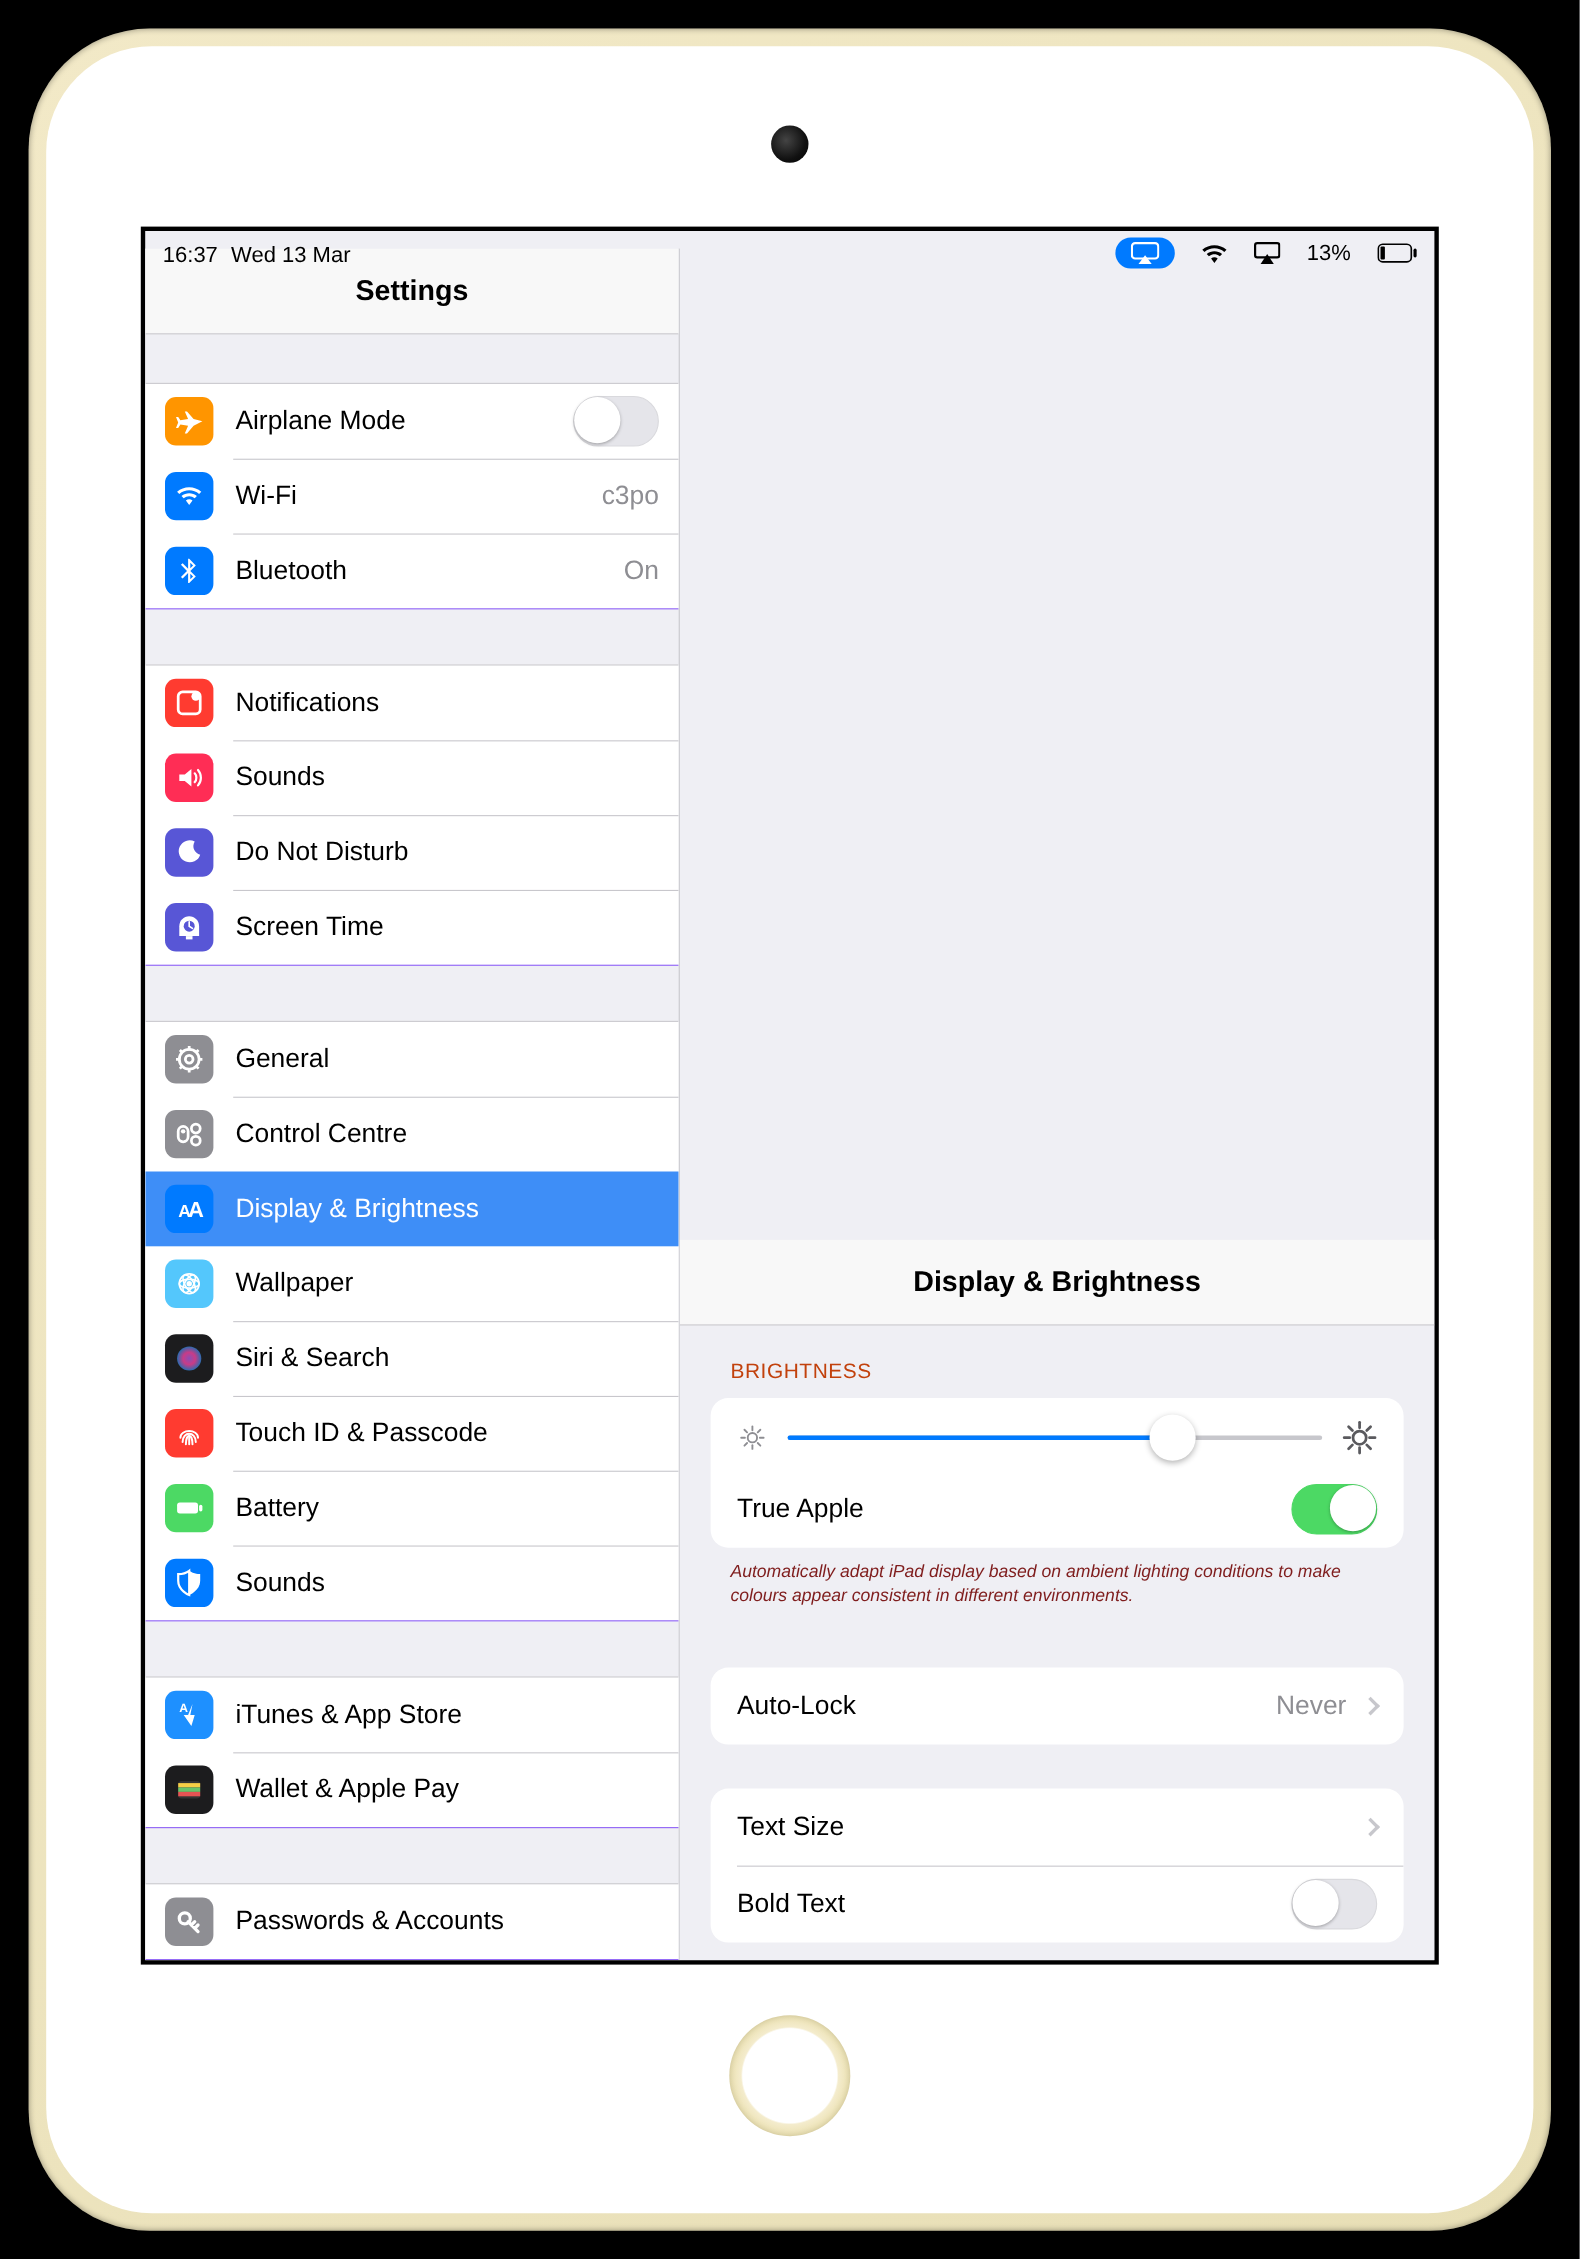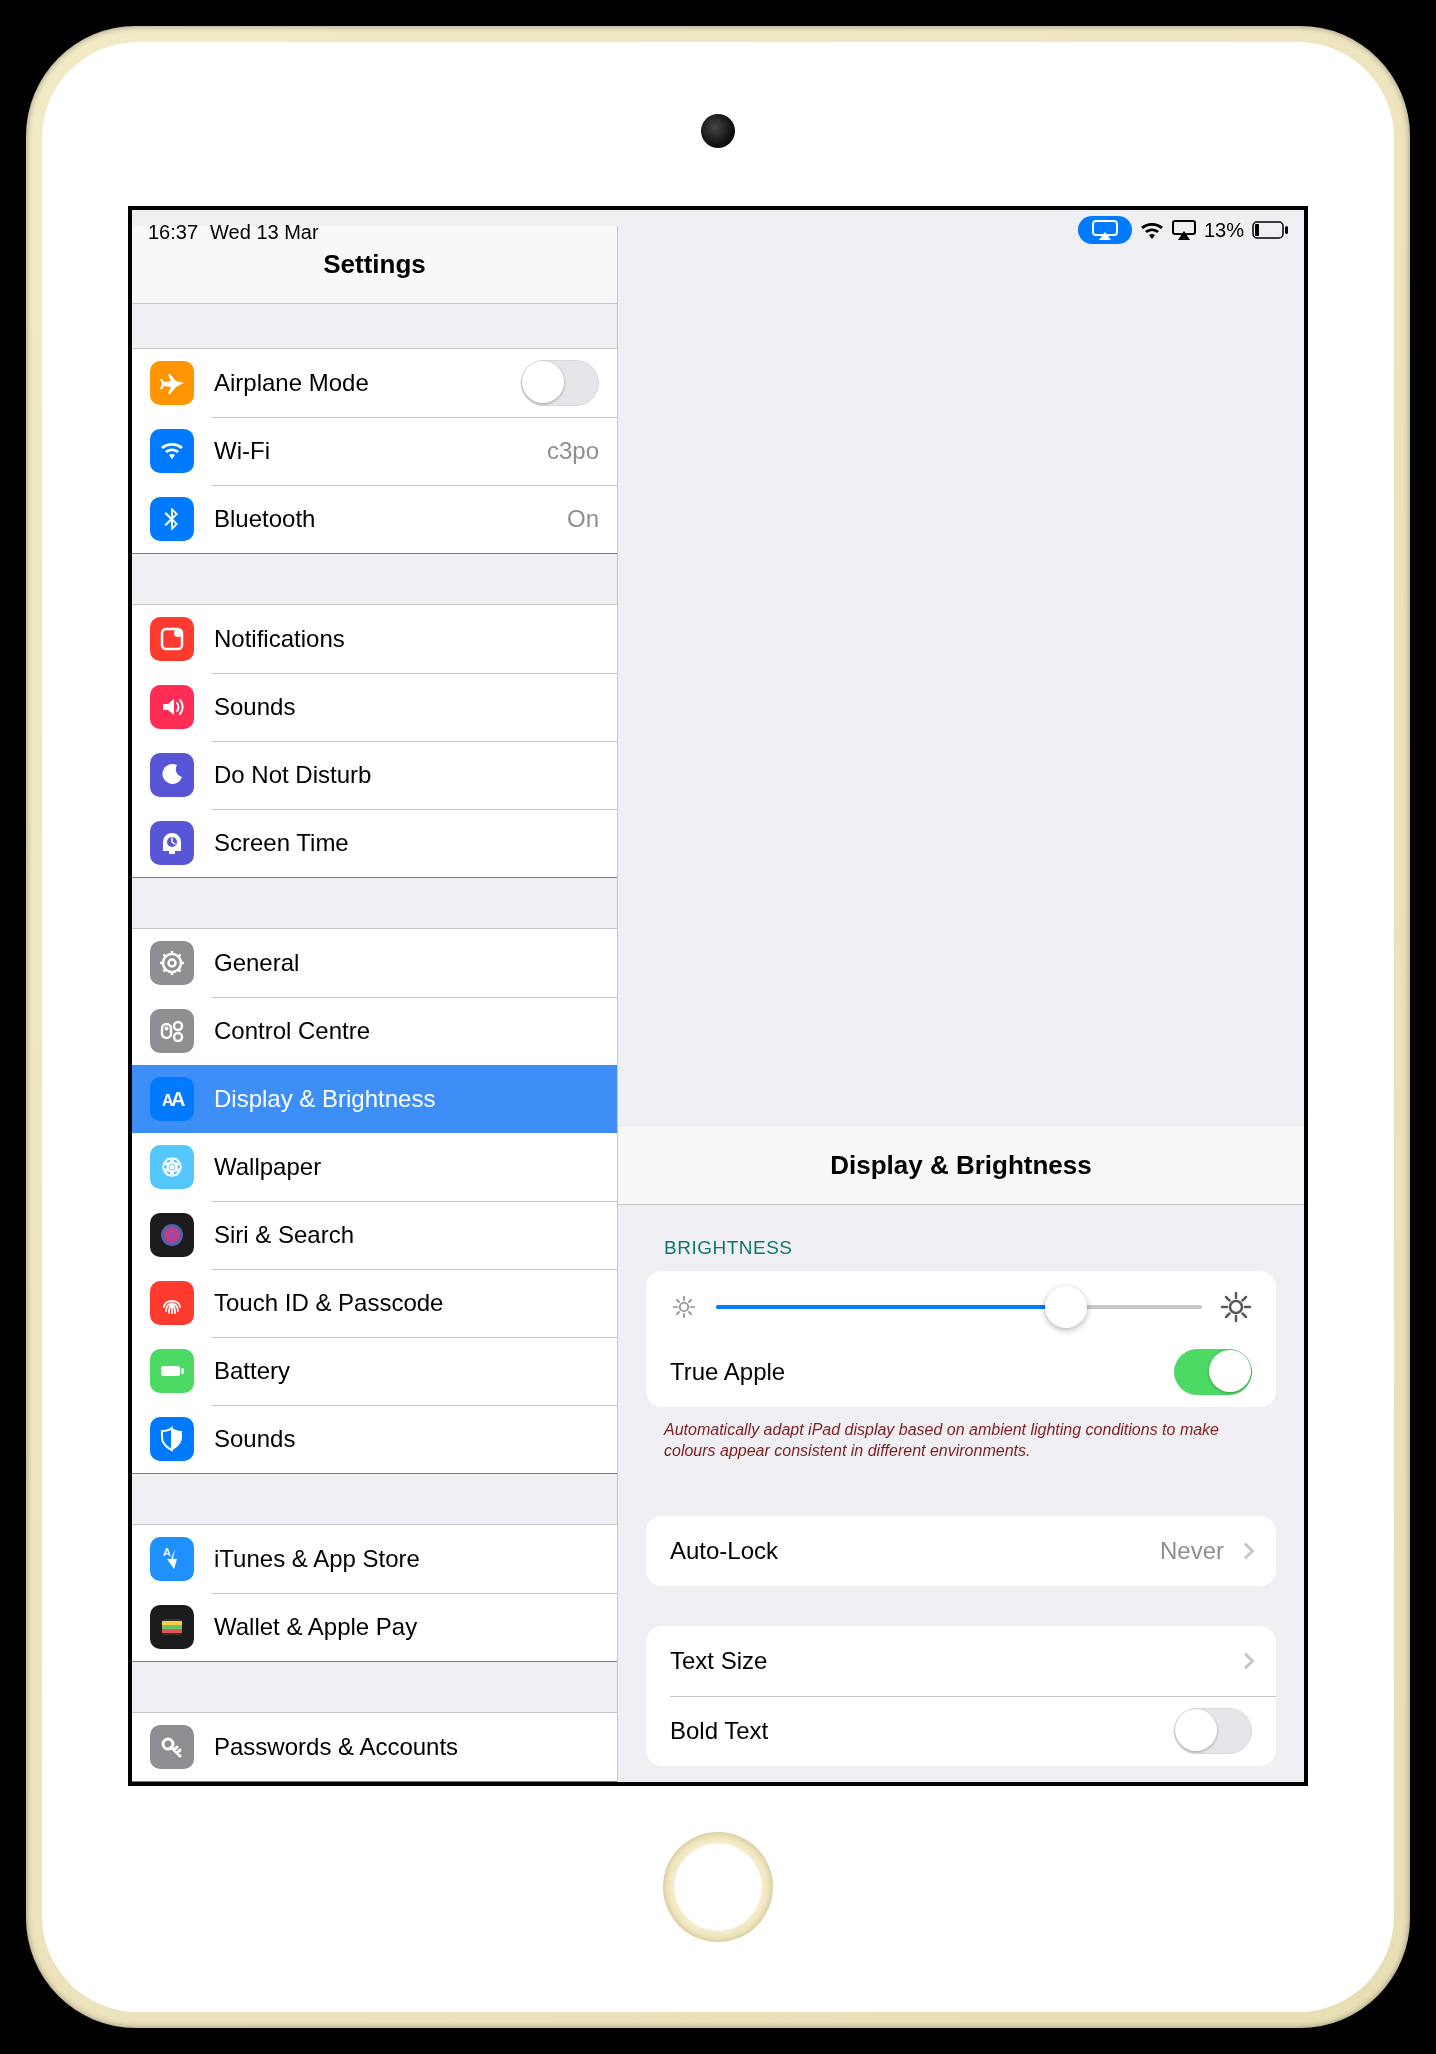--- a/index.html
+++ b/index.html
@@ -52,21 +52,21 @@
     height: 34px;
     display: flex;
     align-items: flex-end;
     font-size: 20px;
     font-weight: 500;
     color: #000;
     padding: 0 16px;
     z-index: 10;
   }
   .status-left { display: flex; gap: 12px; }
-  .status-right { margin-left: auto; display: flex; align-items: center; gap: 8px; }
+  .status-right { margin-left: auto; display: flex; align-items: center; gap: 24px; }
   .airplay-pill {
     background: #007aff;
     border-radius: 30px;
     padding: 4px 14px 4px 14px;
     display: inline-flex;
     align-items: center;
   }
   .screen-body {
     position: absolute;
     top: 34px; left: 0; right: 0; bottom: 0;
@@ -156,21 +156,21 @@
     align-items: center;
     justify-content: center;
     font-size: 26px;
     font-weight: 600;
     background: #f8f8f8;
     border-bottom: 1px solid #c8c7cc;
   }
   .detail-body { padding: 0 28px; }
   .group-header {
     font-size: 19px;
-    color: #0f766e;
+    color: #c2410c;
     text-transform: uppercase;
     padding: 32px 18px 12px 18px;
     letter-spacing: 0.5px;
   }
   .card {
     background: #fff;
     border-radius: 16px;
     margin-bottom: 16px;
     overflow: hidden;
   }

